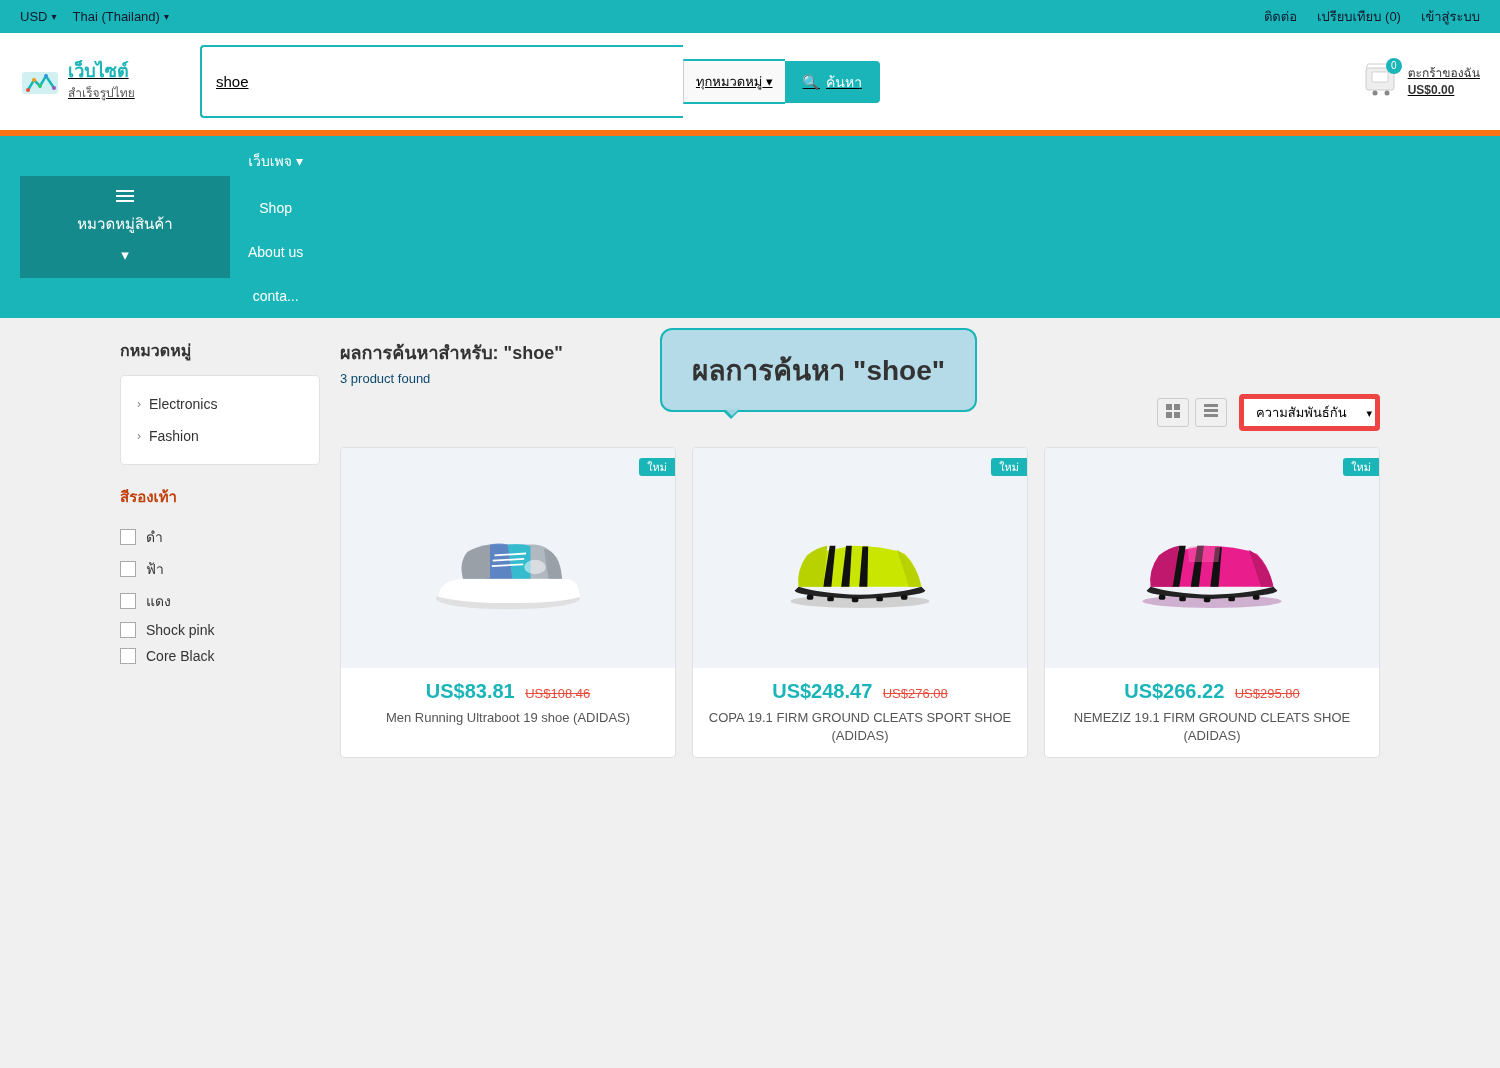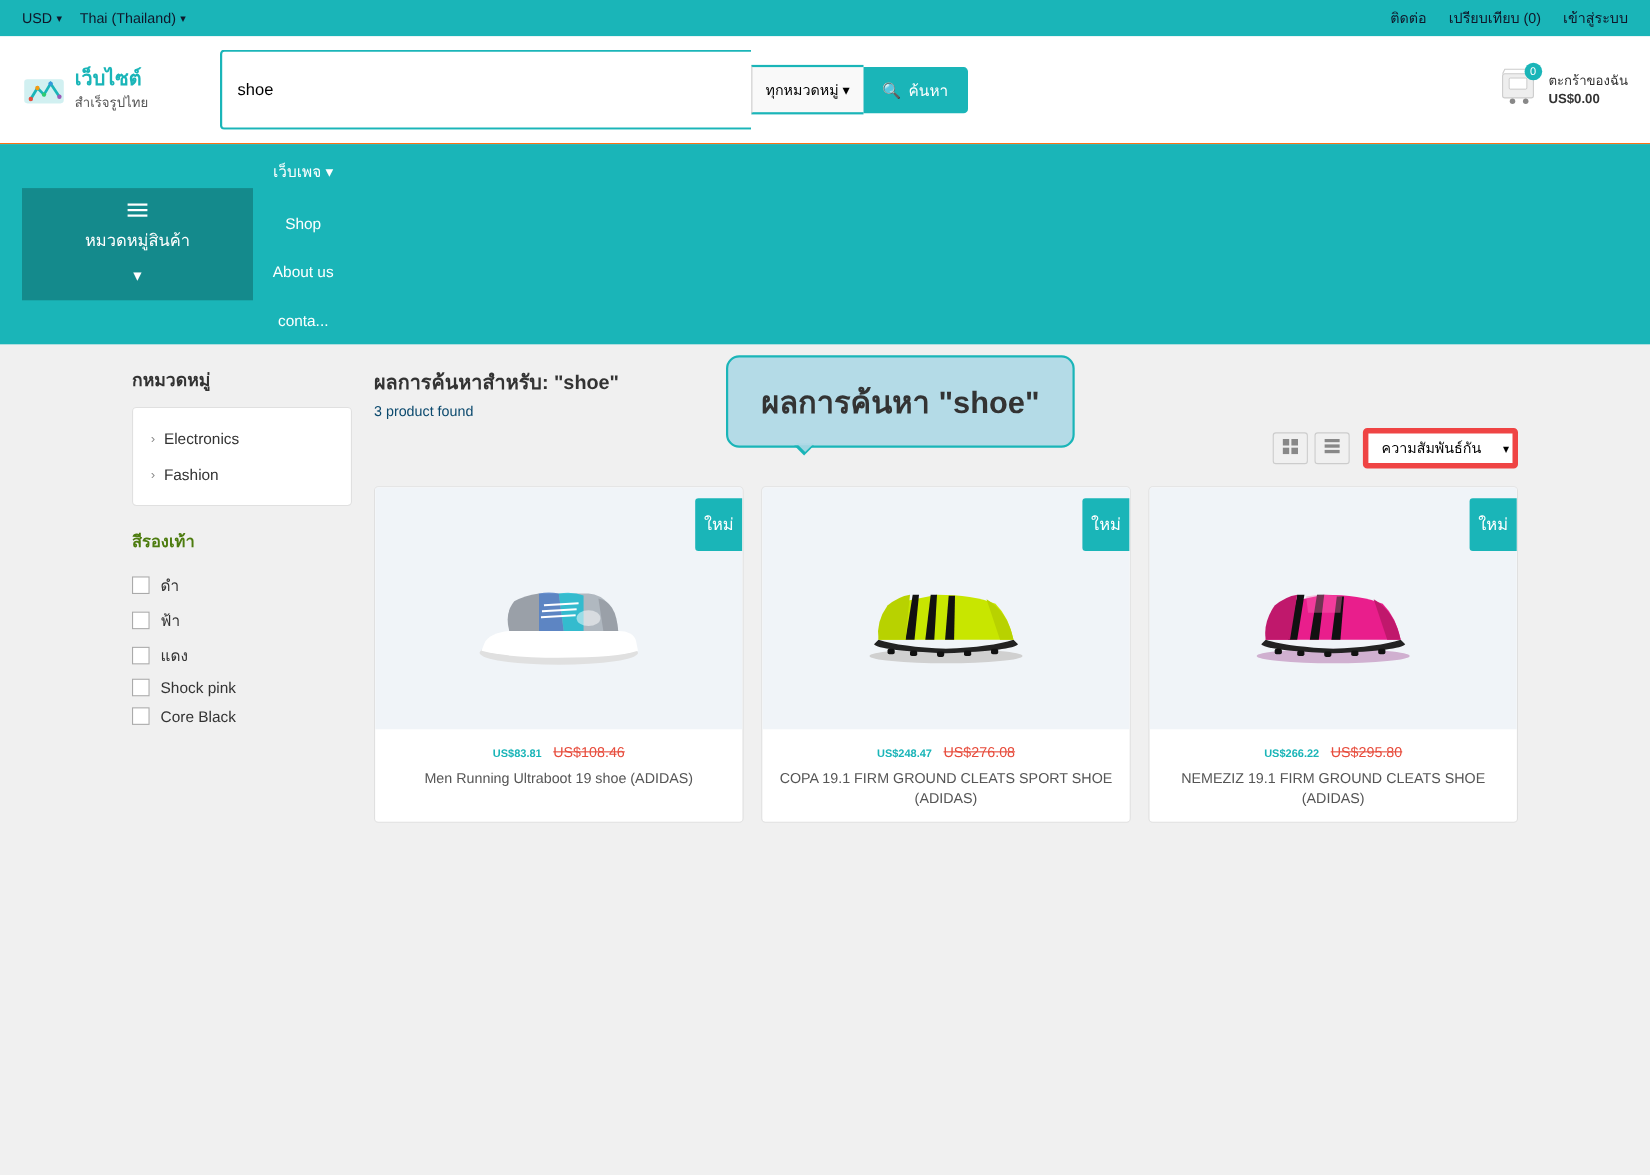--- a/index.html
+++ b/index.html
@@ -20,21 +20,22 @@
     .top-bar-item { cursor: pointer; display: flex; align-items: center; gap: 4px; color: #0f172a; text-decoration: none; }
     .dropdown-arrow { font-size: 10px; }
 
     
     .header {
       background: white;
       padding: 12px 20px;
       display: flex;
       align-items: center;
       gap: 20px;
-      border-bottom: 1px solid #f97316;
+      border-bottom: 6px solid #f97316;
+      text-decoration: underline;
     }
     .logo-area { display: flex; align-items: center; gap: 8px; min-width: 160px; }
     .logo-icon { width: 40px; height: 40px; }
     .logo-text { font-size: 18px; font-weight: bold; color: #1ab5b8; line-height: 1.2; }
     .logo-subtext { font-size: 12px; color: #555; }
 
     .search-area { display: flex; flex: 1; align-items: center; gap: 0; max-width: 680px; }
     .search-input {
       flex: 1;
       padding: 26px 14px;
@@ -150,21 +151,21 @@
       padding: 8px 16px;
       cursor: pointer;
       font-size: 14px;
       color: #333;
     }
     .sidebar-chevron { color: #888; font-size: 12px; }
 
     .sidebar-filter-title {
       font-size: 15px;
       font-weight: bold;
-      color: #4d7c0f;
+      color: #c2410c;
       margin-bottom: 12px;
     }
     .color-filter-item {
       display: flex;
       align-items: center;
       gap: 10px;
       padding: 5px 0;
       font-size: 14px;
       color: #333;
       cursor: pointer;
@@ -243,32 +244,32 @@
       justify-content: center;
       position: relative;
       overflow: hidden;
     }
     .new-badge {
       position: absolute;
       top: 10px;
       right: 0;
       background: #1ab5b8;
       color: white;
-      font-size: 15px;
-      padding: 12px 8px;
+      font-size: 11px;
+      padding: 0 8px;
       border-radius: 3px 0 0 3px;
     }
 
     
     .shoe-img { width: 180px; height: 140px; }
 
     .product-info { padding: 12px; text-align: center; }
     .product-price-sale {
       color: #1ab5b8;
-      font-size: 10px;
+      font-size: 20px;
       font-weight: bold;
       margin-right: 6px;
     }
     .product-price-original {
       color: #e74c3c;
       font-size: 13px;
       text-decoration: line-through;
     }
     .product-name {
       font-size: 13px;

